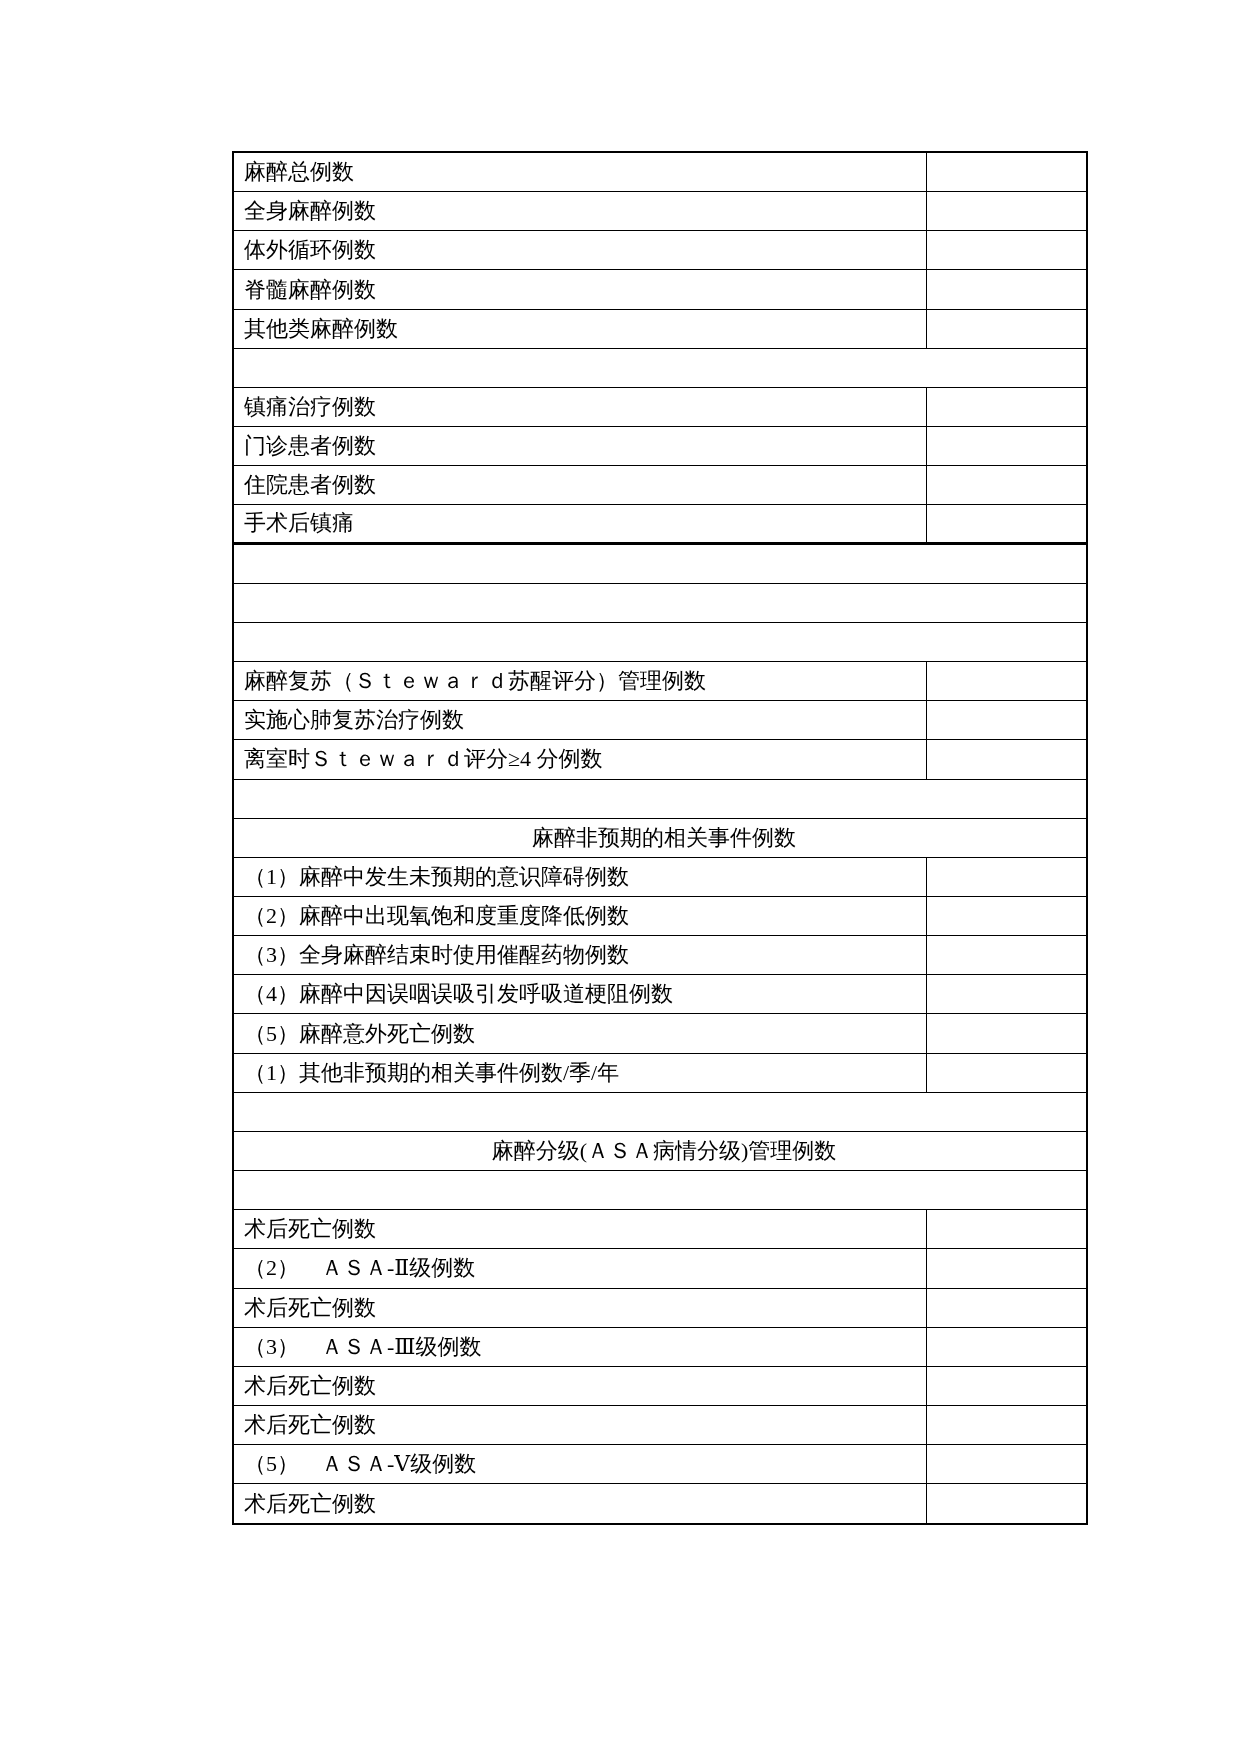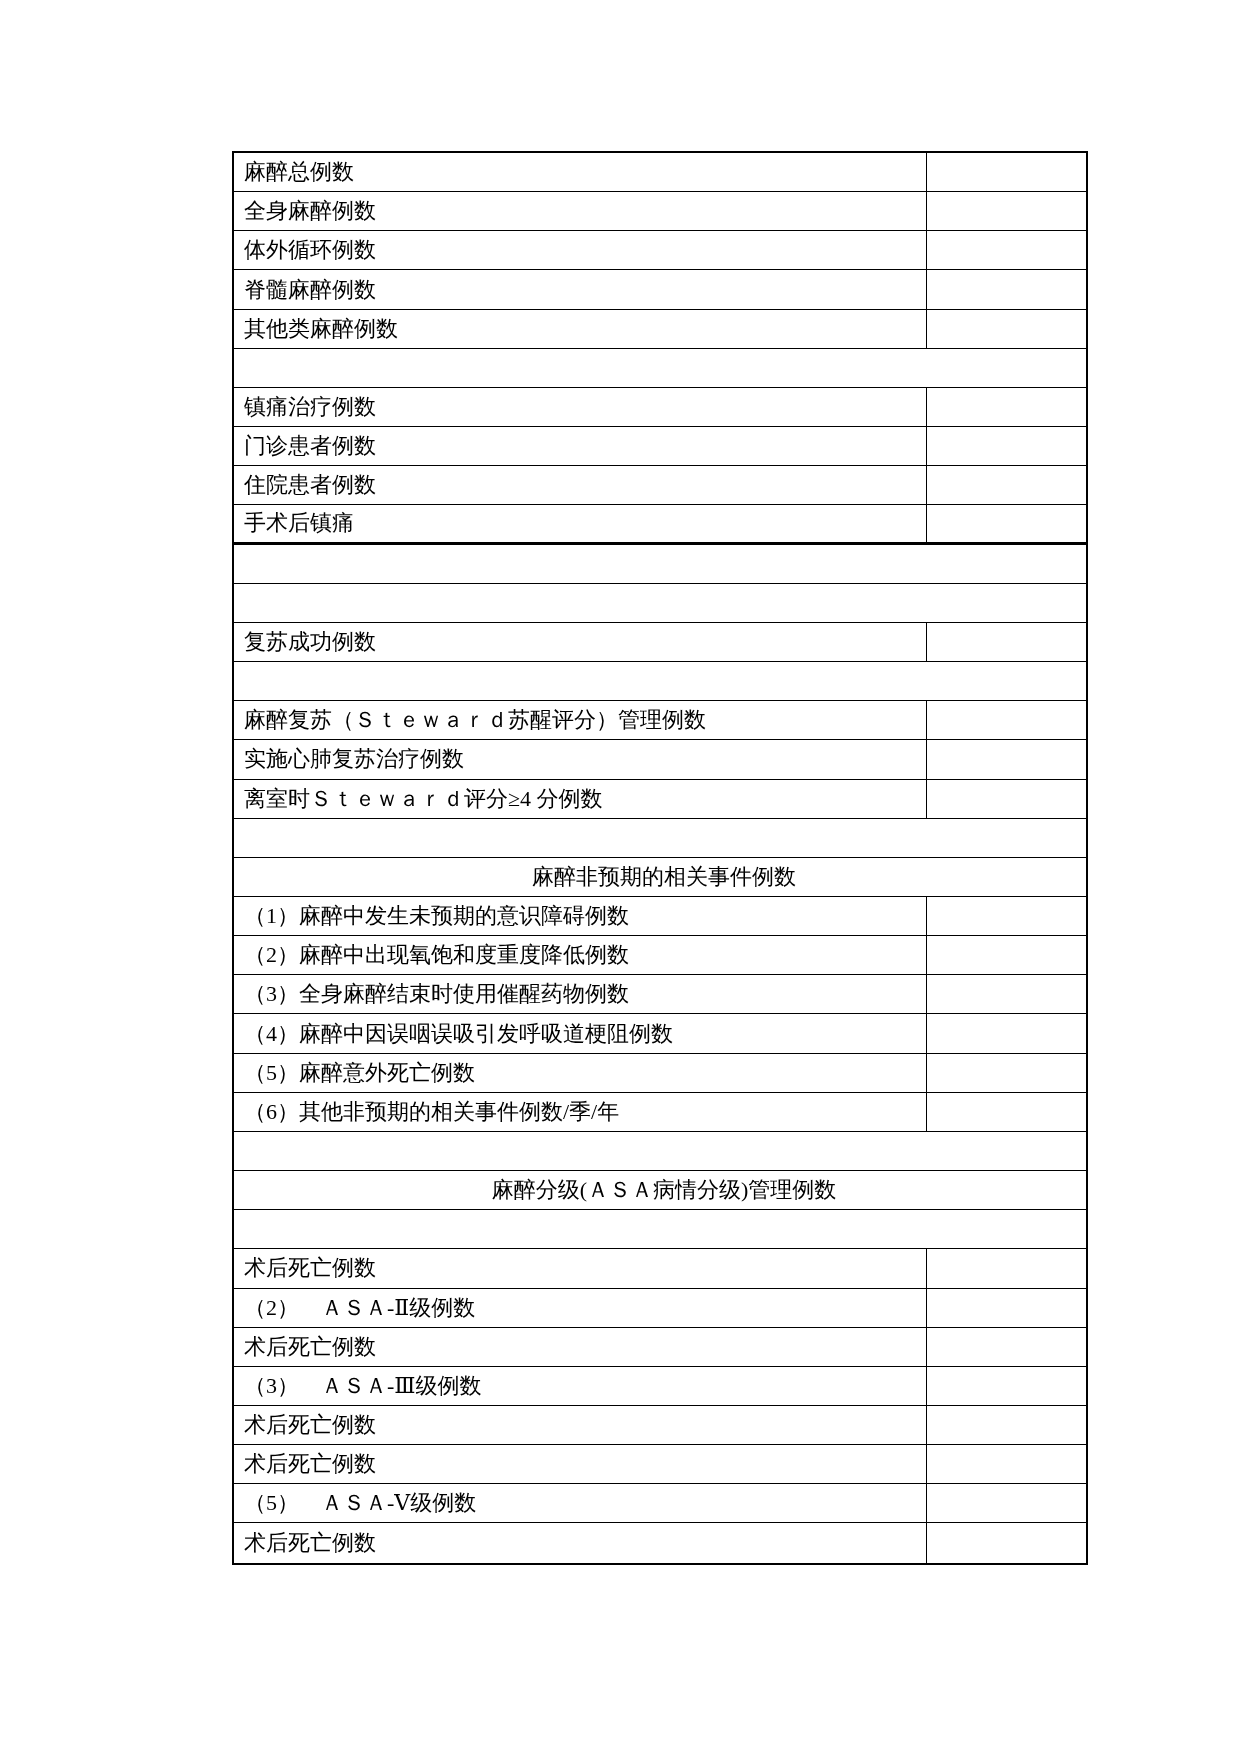--- a/index.html
+++ b/index.html
@@ -109,24 +109,20 @@
         <div class="cell cell-label">手术后镇痛</div>
         <div class="cell cell-value"></div>
       </div>
       <div class="row">
         <div class="cell cell-full"></div>
       </div>
       <div class="row">
         <div class="cell cell-value"></div>
       </div>
       <div class="row">
-        <div class="cell cell-label">复苏成功例数</div>
-        <div class="cell cell-value"></div>
-      </div>
-      <div class="row">
         <div class="cell cell-full"></div>
       </div>
       <div class="row">
         <div class="cell cell-label">麻醉复苏（Ｓｔｅｗａｒｄ苏醒评分）管理例数</div>
         <div class="cell cell-value"></div>
       </div>
       <div class="row">
         <div class="cell cell-label">实施心肺复苏治疗例数</div>
         <div class="cell cell-value"></div>
       </div>
@@ -154,21 +150,21 @@
       </div>
       <div class="row">
         <div class="cell cell-label">（4）麻醉中因误咽误吸引发呼吸道梗阻例数</div>
         <div class="cell cell-value"></div>
       </div>
       <div class="row">
         <div class="cell cell-label">（5）麻醉意外死亡例数</div>
         <div class="cell cell-value"></div>
       </div>
       <div class="row">
-        <div class="cell cell-label">（6）其他非预期的相关事件例数/季/年</div>
+        <div class="cell cell-label">（1）其他非预期的相关事件例数/季/年</div>
         <div class="cell cell-value"></div>
       </div>
       <div class="row">
         <div class="cell cell-full"></div>
       </div>
       <div class="row header">
         <div class="cell cell-full">麻醉分级(ＡＳＡ病情分级)管理例数</div>
       </div>
       <div class="row">
         <div class="cell cell-value"></div>

